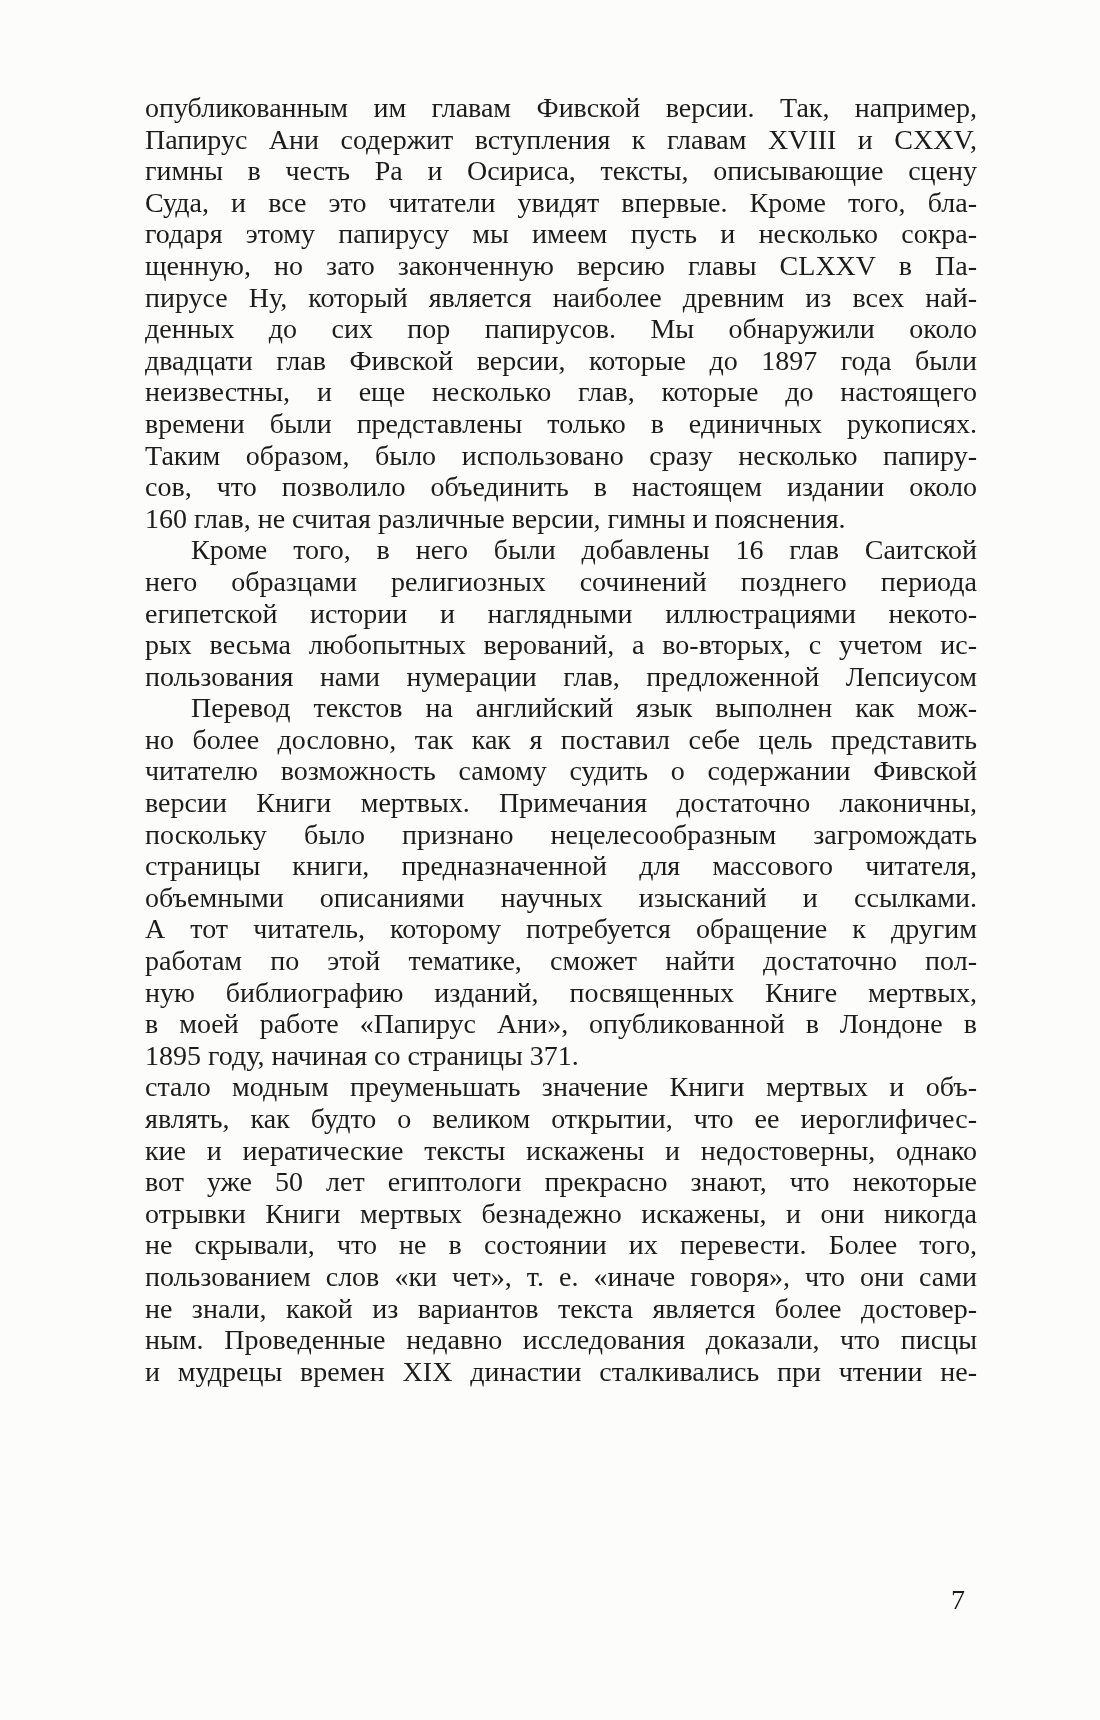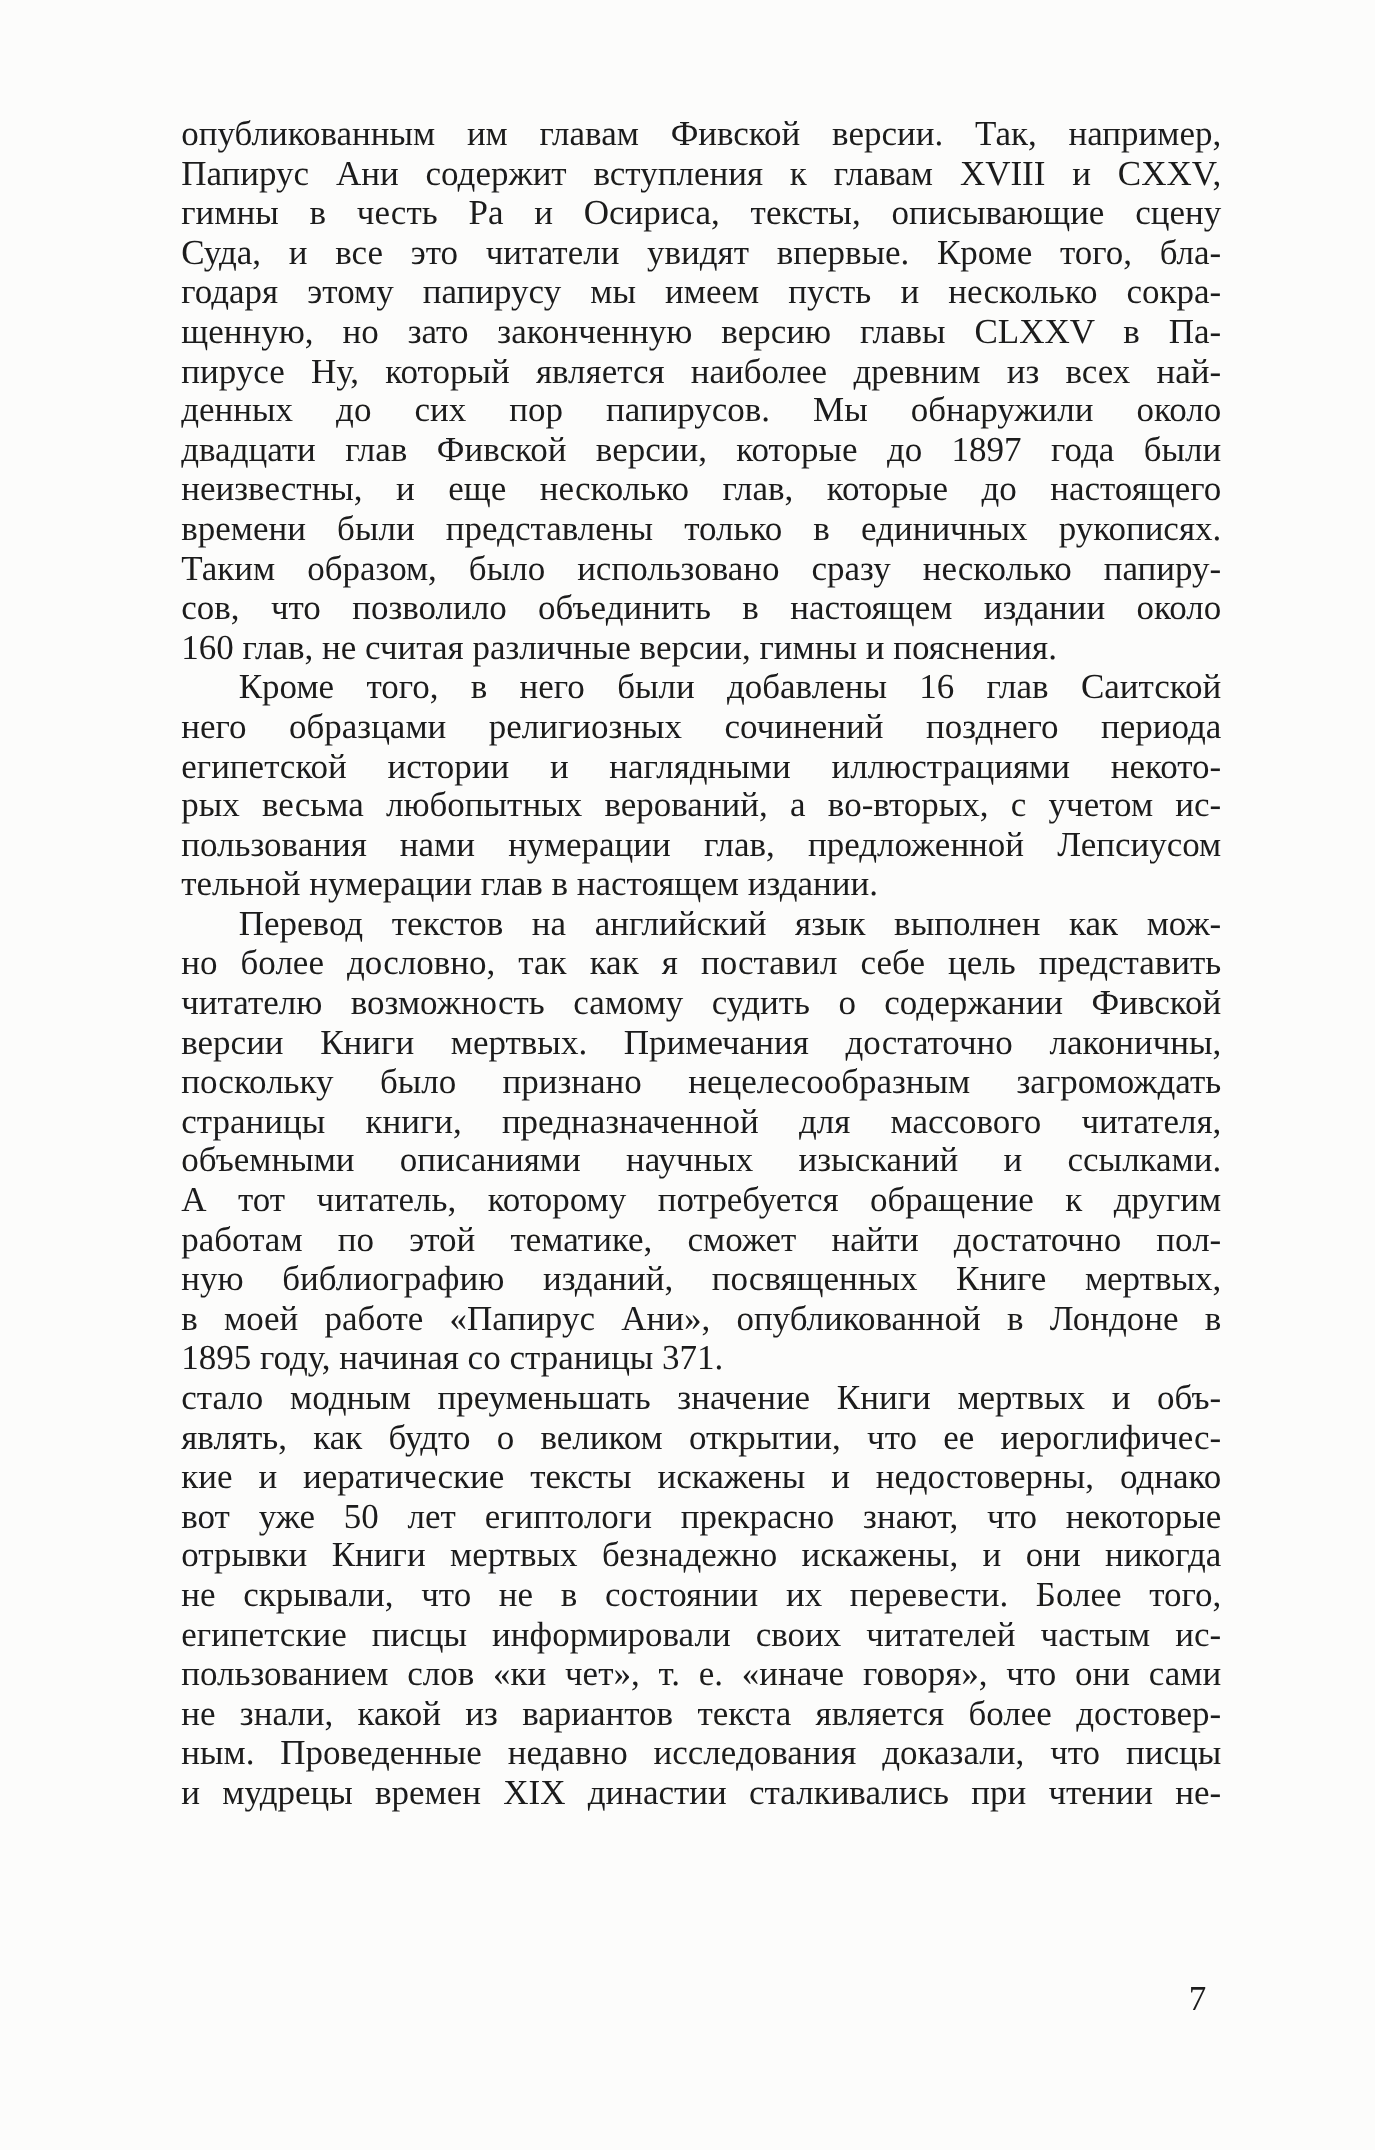--- a/index.html
+++ b/index.html
@@ -69,39 +69,37 @@
       <div class="line">неизвестны, и еще несколько глав, которые до настоящего</div>
       <div class="line">времени были представлены только в единичных рукописях.</div>
       <div class="line">Таким образом, было использовано сразу несколько папиру-</div>
       <div class="line">сов, что позволило объединить в настоящем издании около</div>
       <div class="line last">160 глав, не считая различные версии, гимны и пояснения.</div>
       <div class="line indent">Кроме того, в него были добавлены 16 глав Саитской</div>
       <div class="line">него образцами религиозных сочинений позднего периода</div>
       <div class="line">египетской истории и наглядными иллюстрациями некото-</div>
       <div class="line">рых весьма любопытных верований, а во-вторых, с учетом ис-</div>
       <div class="line">пользования нами нумерации глав, предложенной Лепсиусом</div>
-      <div class="line last">тельной нумерации глав в настоящем издании.</div>
       <div class="line indent">Перевод текстов на английский язык выполнен как мож-</div>
       <div class="line">но более дословно, так как я поставил себе цель представить</div>
       <div class="line">читателю возможность самому судить о содержании Фивской</div>
       <div class="line">версии Книги мертвых. Примечания достаточно лаконичны,</div>
       <div class="line">поскольку было признано нецелесообразным загромождать</div>
       <div class="line">страницы книги, предназначенной для массового читателя,</div>
       <div class="line">объемными описаниями научных изысканий и ссылками.</div>
       <div class="line">А тот читатель, которому потребуется обращение к другим</div>
       <div class="line">работам по этой тематике, сможет найти достаточно пол-</div>
       <div class="line">ную библиографию изданий, посвященных Книге мертвых,</div>
       <div class="line"><span>в моей работе </span><span class="it">«Папирус Ани»,</span><span> опубликованной в Лондоне в</span></div>
       <div class="line last">1895 году, начиная со страницы 371.</div>
       <div class="line">стало модным преуменьшать значение Книги мертвых и объ-</div>
       <div class="line">являть, как будто о великом открытии, что ее иероглифичес-</div>
       <div class="line">кие и иератические тексты искажены и недостоверны, однако</div>
       <div class="line">вот уже 50 лет египтологи прекрасно знают, что некоторые</div>
       <div class="line">отрывки Книги мертвых безнадежно искажены, и они никогда</div>
       <div class="line">не скрывали, что не в состоянии их перевести. Более того,</div>
-      <div class="line">египетские писцы информировали своих читателей частым ис-</div>
       <div class="line">пользованием слов «ки чет», т. е. «иначе говоря», что они сами</div>
       <div class="line">не знали, какой из вариантов текста является более достовер-</div>
       <div class="line">ным. Проведенные недавно исследования доказали, что писцы</div>
       <div class="line">и мудрецы времен XIX династии сталкивались при чтении не-</div>
     </div>
   <div class="page-number" style="color: rgb(28, 28, 28);">7</div>
 </div>
 
 </body></html>

